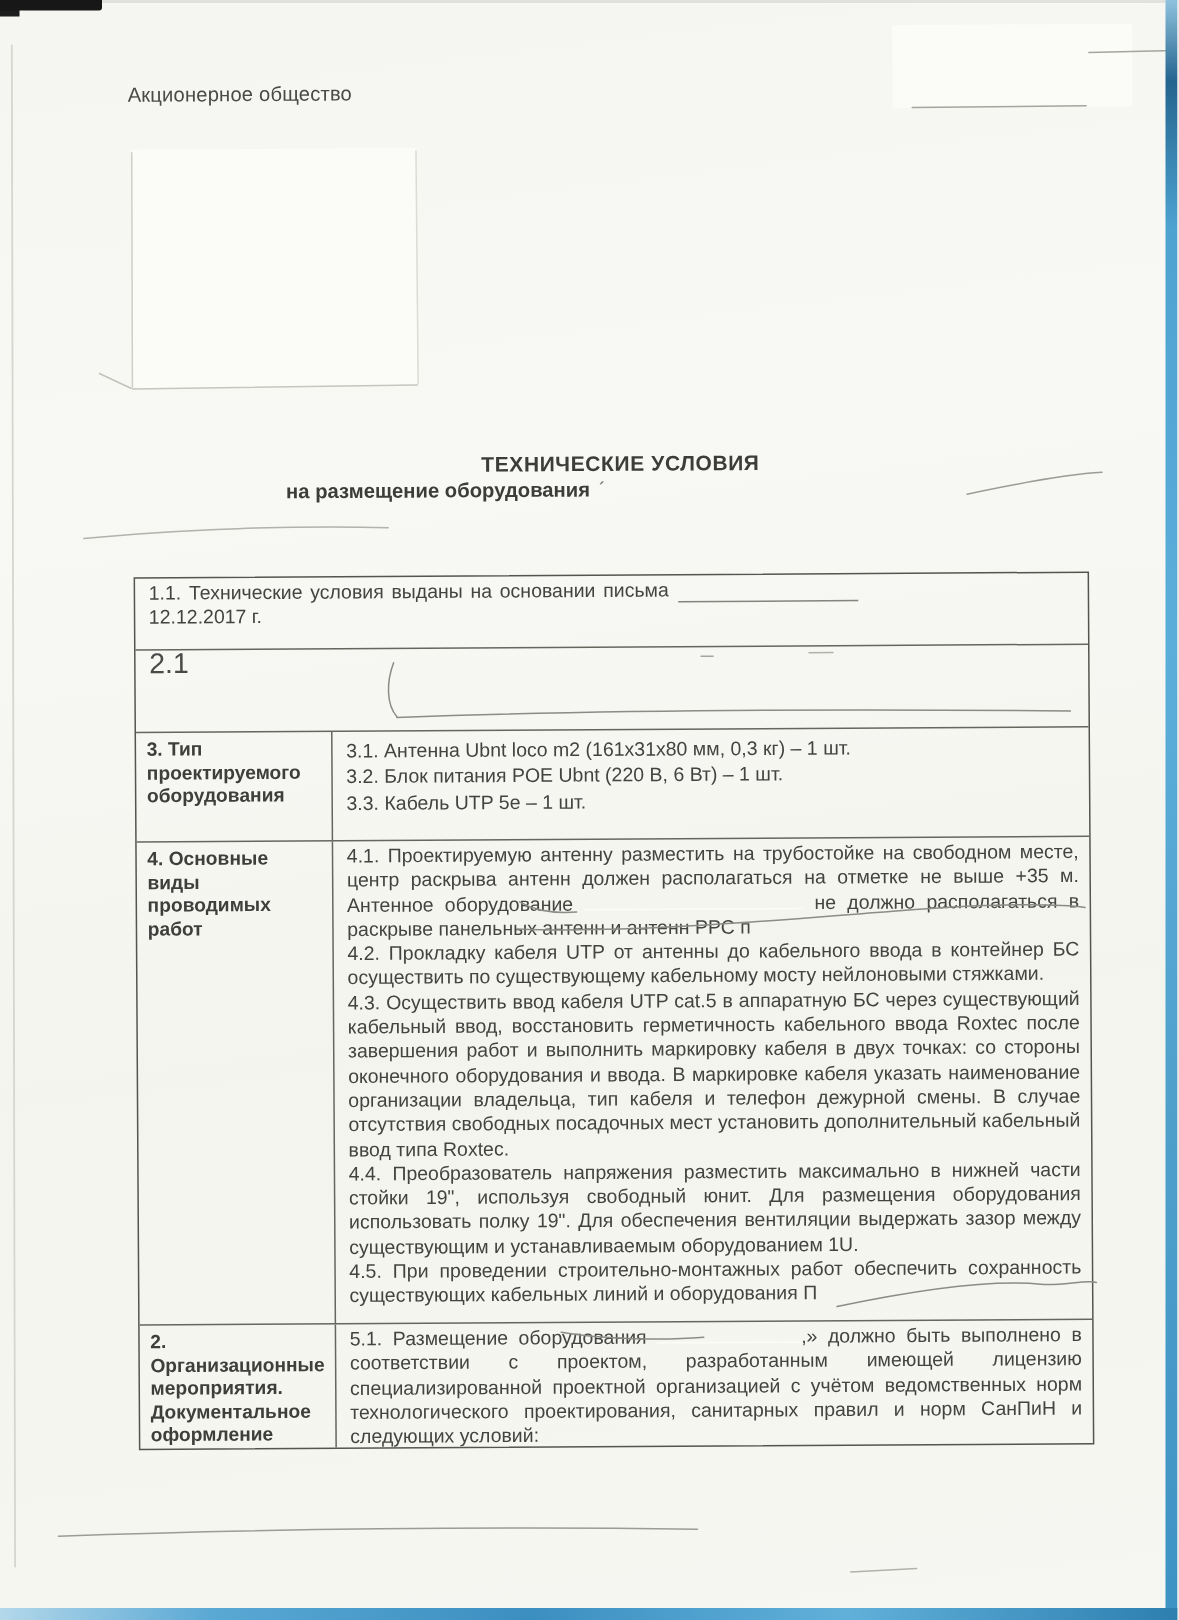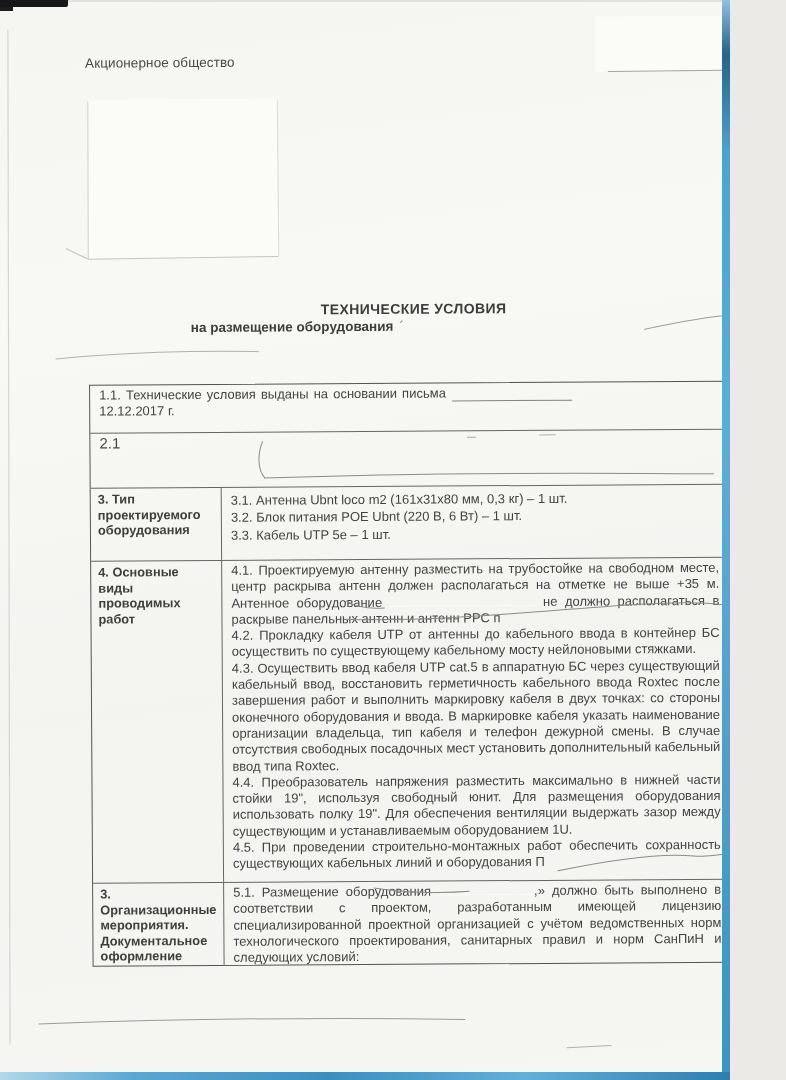--- a/index.html
+++ b/index.html
@@ -2,21 +2,21 @@
 <html><head>
 <meta charset="utf-8">
 <style>
   html,body{margin:0;padding:0;}
   body{
     width:786px;height:1080px;overflow:hidden;
     font-family:"Liberation Sans",sans-serif;
     background:#eceae6;
   }
   .scan{
-    position:relative;width:730px;height:1080px;overflow:hidden;
+    position:relative;width:785px;height:1080px;overflow:hidden;
     background:linear-gradient(173deg,#f5f5f1 0%,#f8f8f5 28%,#f4f4ef 62%,#f6f6f2 100%);
   }
   
   .edge-top{position:absolute;left:0;top:0;width:100%;height:2px;background:rgba(150,150,145,.22);}
   .corner-black{position:absolute;left:0;top:0;width:68px;height:7px;background:#171717;border-radius:0 0 2px 0;}
   .corner-black2{position:absolute;left:0;top:0;width:13px;height:11px;background:#1d1d1d;}
   .edge-right{position:absolute;right:0;top:0;width:8px;height:100%;
     background:linear-gradient(180deg,#8fc2de 0%,#24648e 5%,#4da2d0 14%,#5caeda 40%,#4f9fcb 70%,#3c93c4 100%);}
   .edge-bottom{position:absolute;left:0;bottom:0;width:100%;height:8px;
     background:linear-gradient(90deg,#b3d8ea 0%,#5aa8d4 18%,#3b8fc0 45%,#61b0da 72%,#2d7fb0 100%);}
@@ -40,21 +40,21 @@
   .r1{height:47px;} .r2{height:55px;} .r3{height:73px;} .r4{height:322px;} .r5{height:83px;}
   .para{margin:0;text-align:justify;}
   .plain{margin:0;}
   .r3 .ccell{line-height:17.4px;padding-top:4px;}
   .line1{display:flex;align-items:flex-end;}
   .line1 .t{white-space:nowrap;word-spacing:1.5px;}
   .redact-underline{display:inline-block;flex:1;max-width:120px;margin-left:6px;height:12px;border-bottom:1px solid #84847e;}
   .gap{display:inline-block;height:1px;background:#fbfbf8;}
   .g41{width:146px;}
   .g51{width:96px;}
-  .remnant{font-size:15px;color:#4a4a48;}
+  .remnant{font-size:19px;color:#4a4a48;}
   svg.artifacts{position:absolute;left:0;top:0;pointer-events:none;}
 </style>
 </head>
 <body>
 
 <div class="scan">
 
   <div class="sheet">
 
     <div class="abs whiteout wo-header"></div>
@@ -103,21 +103,21 @@
         <div class="ccell">
           <p class="para"><span>4.1. Проектируемую антенну разместить на трубостойке на свободном месте, центр раскрыва антенн должен располагаться на отметке не выше +35 м. Антенное оборудование</span> <span class="gap g41"></span> <span>не должно располагаться в раскрыве панельных антенн и антенн РРС п</span></p>
           <p class="para">4.2. Прокладку кабеля UTP от антенны до кабельного ввода в контейнер БС осуществить по существующему кабельному мосту нейлоновыми стяжками.</p>
           <p class="para">4.3. Осуществить ввод кабеля UTP cat.5 в аппаратную БС через существующий кабельный ввод, восстановить герметичность кабельного ввода Roxtec после завершения работ и выполнить маркировку кабеля в двух точках: со стороны оконечного оборудования и ввода. В маркировке кабеля указать наименование организации владельца, тип кабеля и телефон дежурной смены. В случае отсутствия свободных посадочных мест установить дополнительный кабельный ввод типа Roxtec.</p>
           <p class="para">4.4. Преобразователь напряжения разместить максимально в нижней части стойки 19", используя свободный юнит. Для размещения оборудования использовать полку 19". Для обеспечения вентиляции выдержать зазор между существующим и устанавливаемым оборудованием 1U.</p>
           <p class="para">4.5. При проведении строительно-монтажных работ обеспечить сохранность существующих кабельных линий и оборудования П</p>
         </div>
       </div>
 
       <div class="trow r5">
-        <div class="lcell">3. Организационные
+        <div class="lcell">2. Организационные
 мероприятия.
 Документальное
 оформление</div>
         <div class="ccell">
           <p class="para"><span>5.1. Размещение оборудования</span> <span class="gap g51"></span><span>,» должно быть выполнено в соответствии с проектом, разработанным имеющей лицензию специализированной проектной организацией с учётом ведомственных норм технологического проектирования, санитарных правил и норм СанПиН и следующих условий:</span></p>
         </div>
       </div>
 
     </div>
 

